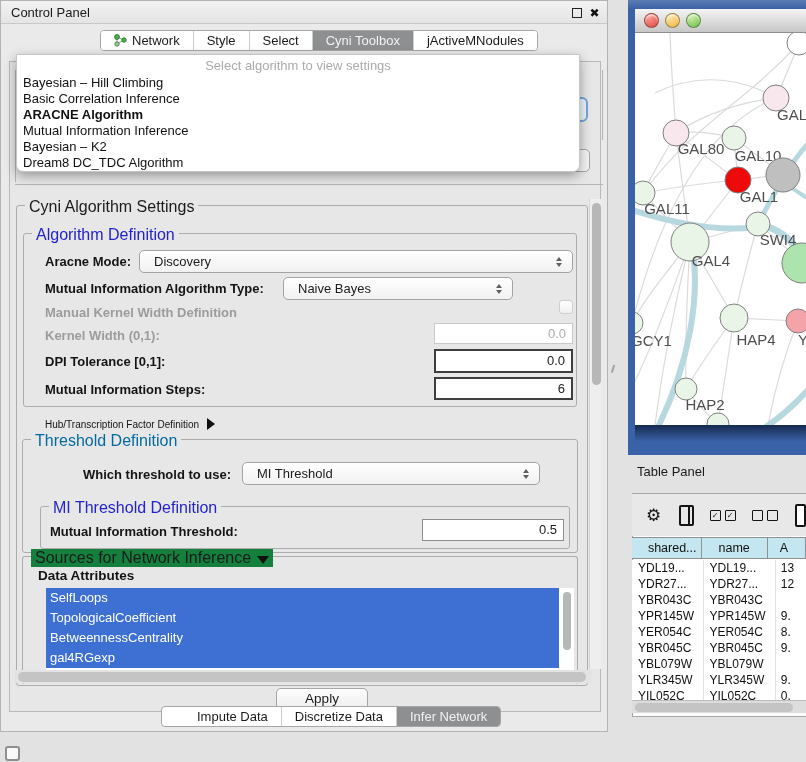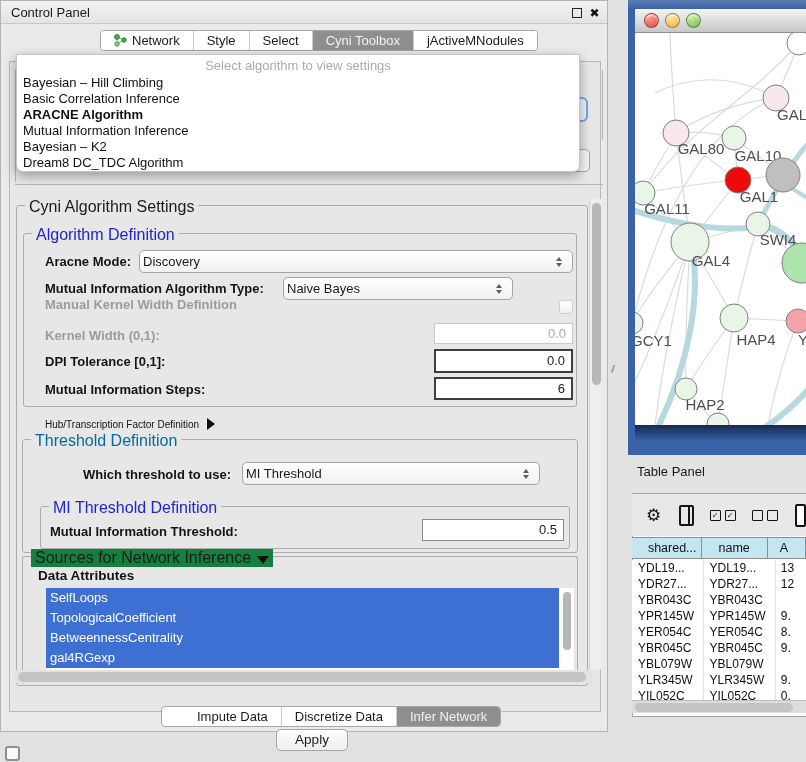--- a/index.html
+++ b/index.html
@@ -40,21 +40,21 @@
   
   #tab-content{left:8px;top:60px;width:592px;height:651px;background:#E7E7E7;border:1px solid #B9B9B9;}
   .groupbox{border:1px solid #ACACAC;border-radius:3px;}
   .gtitle{position:absolute;top:-8px;left:8px;background:#E7E7E7;padding:0 4px;font-size:16px;white-space:nowrap;}
   .gtitle.blue{color:#2323CE;}
   .gtitle.green{color:#0369a1;text-align:right;}
   .lbl{font-size:13px;font-weight:bold;color:#141414;white-space:nowrap;}
   .lbl.dis{color:#9C9C9C;}
   .lbl.plain{font-weight:normal;}
   .combo{background:linear-gradient(#FFFFFF,#F1F1F1);border:1px solid #A3A3A3;border-radius:5px;
-         display:flex;align-items:center;padding-left:3px;font-size:13px;}
+         display:flex;align-items:center;padding-left:14px;font-size:13px;}
   .combo .val{flex:1;}
   .arrows{width:16px;display:flex;flex-direction:column;align-items:center;gap:2px;padding-right:5px;}
   .tri-up{width:0;height:0;border-left:3.5px solid transparent;border-right:3.5px solid transparent;border-bottom:4.5px solid #5E5E5E;}
   .tri-dn{width:0;height:0;border-left:3.5px solid transparent;border-right:3.5px solid transparent;border-top:4.5px solid #5E5E5E;}
   .field{background:#FFF;border:1px solid #B9B9B9;font-size:13px;text-align:right;padding:2px 6px;}
   .field.strong{border:2px solid #3E3E3E;}
   .field.dis{border:1px solid #C9C9C9;color:#ABABAB;}
   .checkbox{width:14px;height:14px;border:1px solid #CFCFCF;border-radius:3px;background:linear-gradient(#FFF,#F0F0F0);}
   .tri-right{display:inline-block;width:0;height:0;border-top:6px solid transparent;border-bottom:6px solid transparent;
              border-left:8px solid #111;margin-left:8px;vertical-align:-2px;}
@@ -162,21 +162,21 @@
           </span>
       </div>
       <span class="abs lbl" style="left:35px;top:219px;">Mutual Information Algorithm Type:</span>
       <div class="abs combo" style="left:273px;top:215px;width:230px;height:23px;">
         <span class="val">Naive Bayes</span>
         <span class="arrows">
             <span class="tri-up"></span>
             <span class="tri-dn"></span>
           </span>
       </div>
-      <span class="abs lbl dis" style="left:35px;top:235px;">Manual Kernel Width Definition</span>
+      <span class="abs lbl dis" style="left:35px;top:243px;">Manual Kernel Width Definition</span>
       <div class="abs checkbox" style="left:549px;top:238px;"></div>
       <span class="abs lbl dis" style="left:35px;top:266px;">Kernel Width (0,1):</span>
       <div class="abs field dis" style="left:424px;top:261px;width:139px;height:21px;">0.0</div>
       <span class="abs lbl" style="left:35px;top:292px;">DPI Tolerance [0,1]:</span>
       <div class="abs field strong" style="left:424px;top:287px;width:139px;height:24px;">0.0</div>
       <span class="abs lbl" style="left:35px;top:320px;">Mutual Information Steps:</span>
       <div class="abs field strong" style="left:424px;top:315px;width:139px;height:23px;">6</div>
 
       <div class="abs" style="left:35px;top:352px;">
         <span class="lbl plain" style="font-size:10px;">Hub/Transcription Factor Definition</span><span class="tri-right"></span>
@@ -214,21 +214,21 @@
       </div>
 
       <div class="abs" style="left:4px;top:608px;width:578px;height:13px;background:#E3E3E3;">
         <div class="abs hthumb" style="left:4px;top:2px;width:568px;height:10px;"></div>
       </div>
 
       <div class="abs vtrack" style="left:579px;top:137px;width:12px;height:470px;">
         <div class="abs vthumb" style="left:1.5px;top:4px;width:9px;height:182px;"></div>
       </div>
 
-      <div id="apply-btn" class="abs" style="left:266px;top:626px;width:72px;height:22px;margin-top:41px;">Apply</div>
+      <div id="apply-btn" class="abs" style="left:266px;top:626px;width:92px;height:22px;">Apply</div>
     </div>
 
     <div id="bottom-tabbar" class="abs segbar" style="left:147px;top:705px;padding-left:22px;">
         <div class="seg">Impute Data</div>
         <div class="seg">Discretize Data</div>
         <div class="seg sel">Infer Network</div>
       </div>
   </div>
 
   <div id="algo-popup" class="abs">

